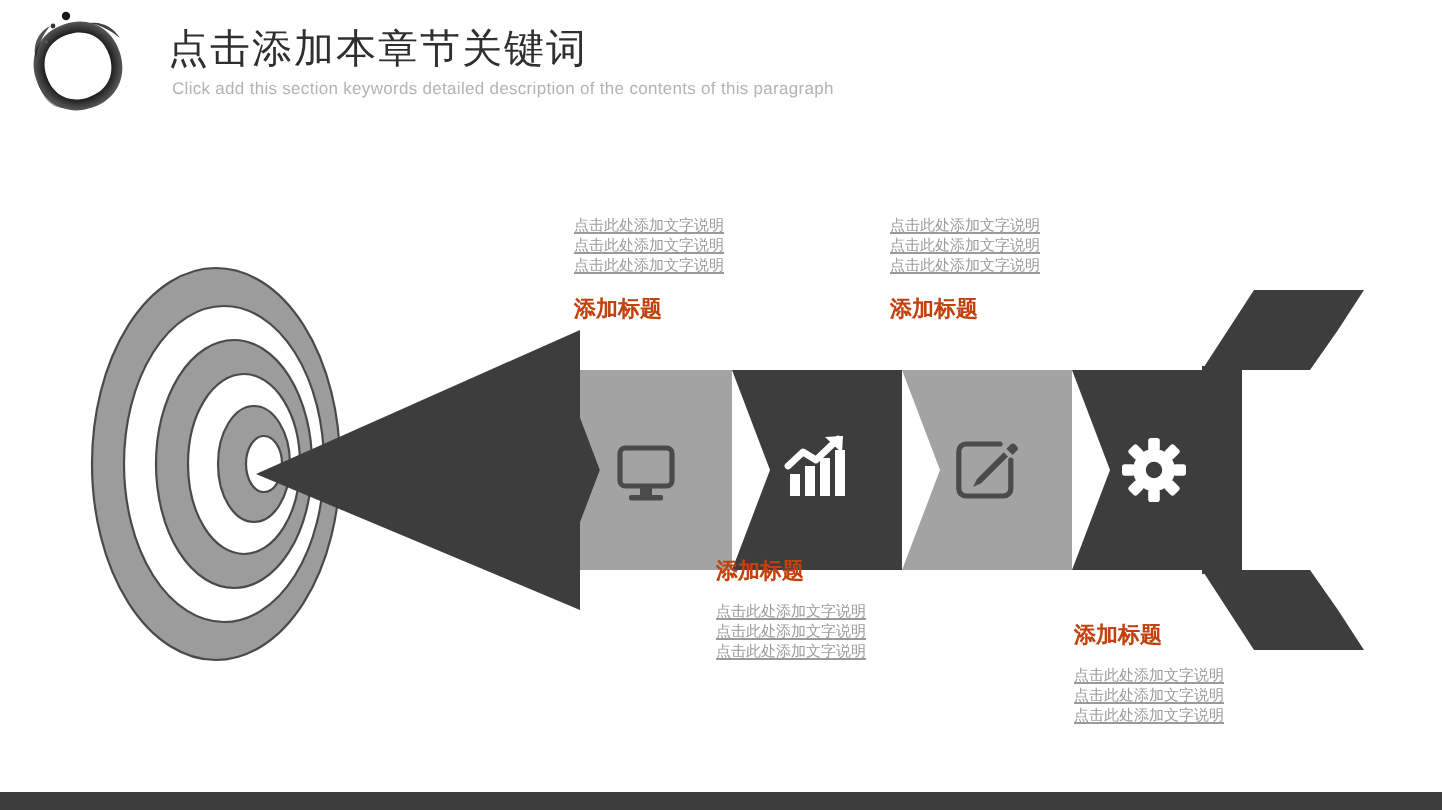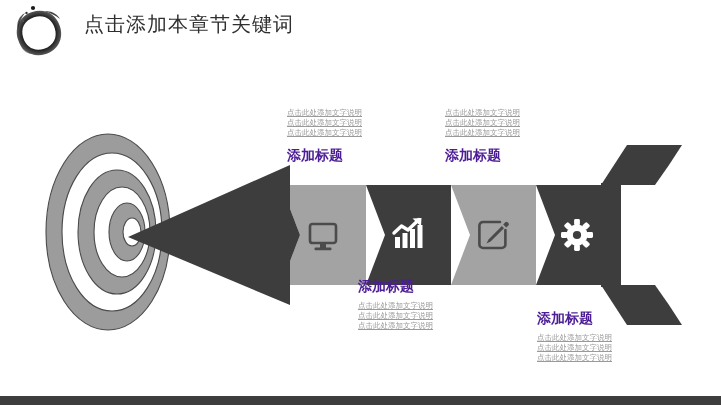--- a/index.html
+++ b/index.html
@@ -60,24 +60,24 @@
   #artwork svg {
     display: block;
   }
 
   
   .callout {
     position: absolute;
     width: 180px;
   }
   .callout .c-title {
-    font-size: 14px;
+    font-size: 11px;
     line-height: 16px;
     font-weight: bold;
-    color: #4c1d95;
+    color: #c2410c;
     font-family: "DejaVu Sans", "Liberation Sans", sans-serif;
     white-space: nowrap;
   }
   .callout .c-lines {
     font-size: 7.5px;
     line-height: 10px;
     color: #9a9a9a;
     font-family: "DejaVu Sans", "Liberation Sans", sans-serif;
     text-decoration: underline;
   }
@@ -121,20 +121,21 @@
         <path d="M 6,-21.5 C 12,-22.5 18,-19 21,-14 C 16,-18 11,-20.5 6,-21.5 Z" fill="#111111" opacity="0.8"></path>
         <circle cx="-6" cy="-25" r="2.1" fill="#1a1a1a"></circle>
         <circle cx="-12.5" cy="-20" r="1.2" fill="#333333"></circle>
         <circle cx="-16" cy="-12" r="0.9" fill="#555555"></circle>
         <path d="M -20,8 C -18,14 -13,19 -7,21 C -13,21 -18,16 -20,8 Z" fill="#222222" opacity="0.5"></path>
       </g>
     </svg>
   </div>
 
   <div id="header-title">点击添加本章节关键词</div>
+  <div id="header-subtitle">Click add this section keywords detailed description of the contents of this paragraph</div>
 
   <div id="artwork">
     <svg width="721" height="300" viewBox="0 0 721 300">
 
       <g transform="translate(108,162)">
         <ellipse cx="0" cy="0" rx="62" ry="98" fill="#9c9c9c" stroke="#4a4a4a" stroke-width="1.1"></ellipse>
         <ellipse cx="4" cy="0" rx="50" ry="79" fill="#ffffff" stroke="#4a4a4a" stroke-width="1.1"></ellipse>
         <ellipse cx="9" cy="0" rx="39" ry="62" fill="#9c9c9c" stroke="#4a4a4a" stroke-width="1.1"></ellipse>
         <ellipse cx="14" cy="0" rx="28" ry="45" fill="#ffffff" stroke="#4a4a4a" stroke-width="1.1"></ellipse>
         <ellipse cx="19" cy="0" rx="18" ry="29" fill="#9c9c9c" stroke="#4a4a4a" stroke-width="1.1"></ellipse>

